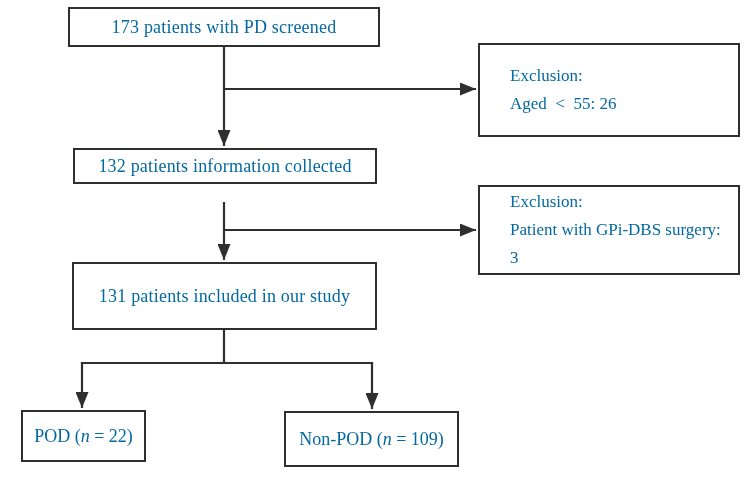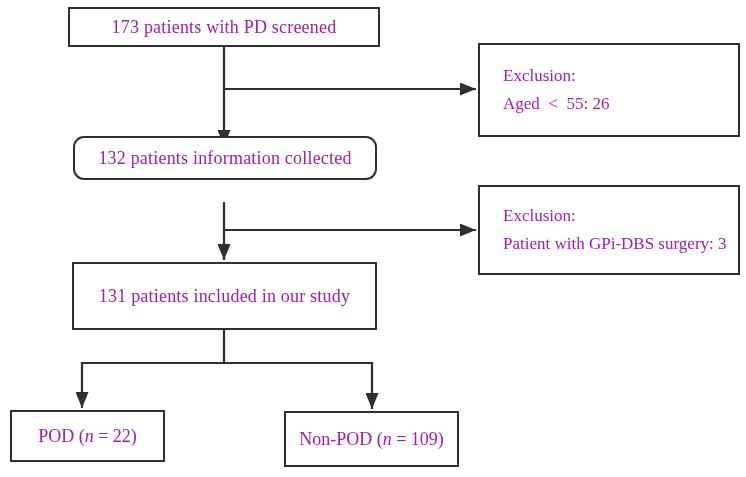--- a/index.html
+++ b/index.html
@@ -6,21 +6,21 @@
     margin: 0;
     padding: 0;
     background: #ffffff;
   }
   .canvas {
     position: relative;
     width: 746px;
     height: 477px;
     background: #ffffff;
     font-family: "Liberation Serif", "DejaVu Serif", serif;
-    color: #a21caf;
+    color: #0369a1;
     overflow: hidden;
   }
   .connectors {
     position: absolute;
     left: 0;
     top: 0;
     width: 746px;
     height: 477px;
     pointer-events: none;
   }
@@ -32,40 +32,40 @@
     display: flex;
     align-items: center;
     justify-content: center;
   }
   .box-main {
     text-align: center;
     font-size: 18px;
     letter-spacing: 0.2px;
   }
   .box-screened  { left: 68px;  top: 7px;   width: 312px; height: 40px; }
-  .box-collected { left: 73px;  top: 136px; width: 304px; height: 44px; border-radius: 11px; }
+  .box-collected { left: 73px;  top: 148px; width: 304px; height: 36px; }
   .box-included  { left: 72px;  top: 262px; width: 305px; height: 68px; }
   .box-exclusion {
     flex-direction: column;
     align-items: flex-start;
     justify-content: center;
-    padding-left: 23px;
+    padding-left: 30px;
     padding-right: 6px;
     font-size: 17px;
   }
   .box-exclusion-1 { left: 478px; top: 43px;  width: 262px; height: 94px; }
   .box-exclusion-2 { left: 478px; top: 185px; width: 262px; height: 90px; }
   .excl-line {
     line-height: 28px;
     white-space: pre-wrap;
   }
   .box-small {
     font-size: 18px;
   }
-  .box-pod    { left: 10px;   top: 410px; width: 155px; height: 52px; }
+  .box-pod    { left: 21px;   top: 410px; width: 125px; height: 52px; }
   .box-nonpod { left: 284px; top: 411px; width: 175px; height: 56px; justify-content: center; }
   .box-small i {
     font-style: italic;
     white-space: pre;
   }
   .box-small span.part {
     white-space: pre;
   }
 </style>
 </head>

